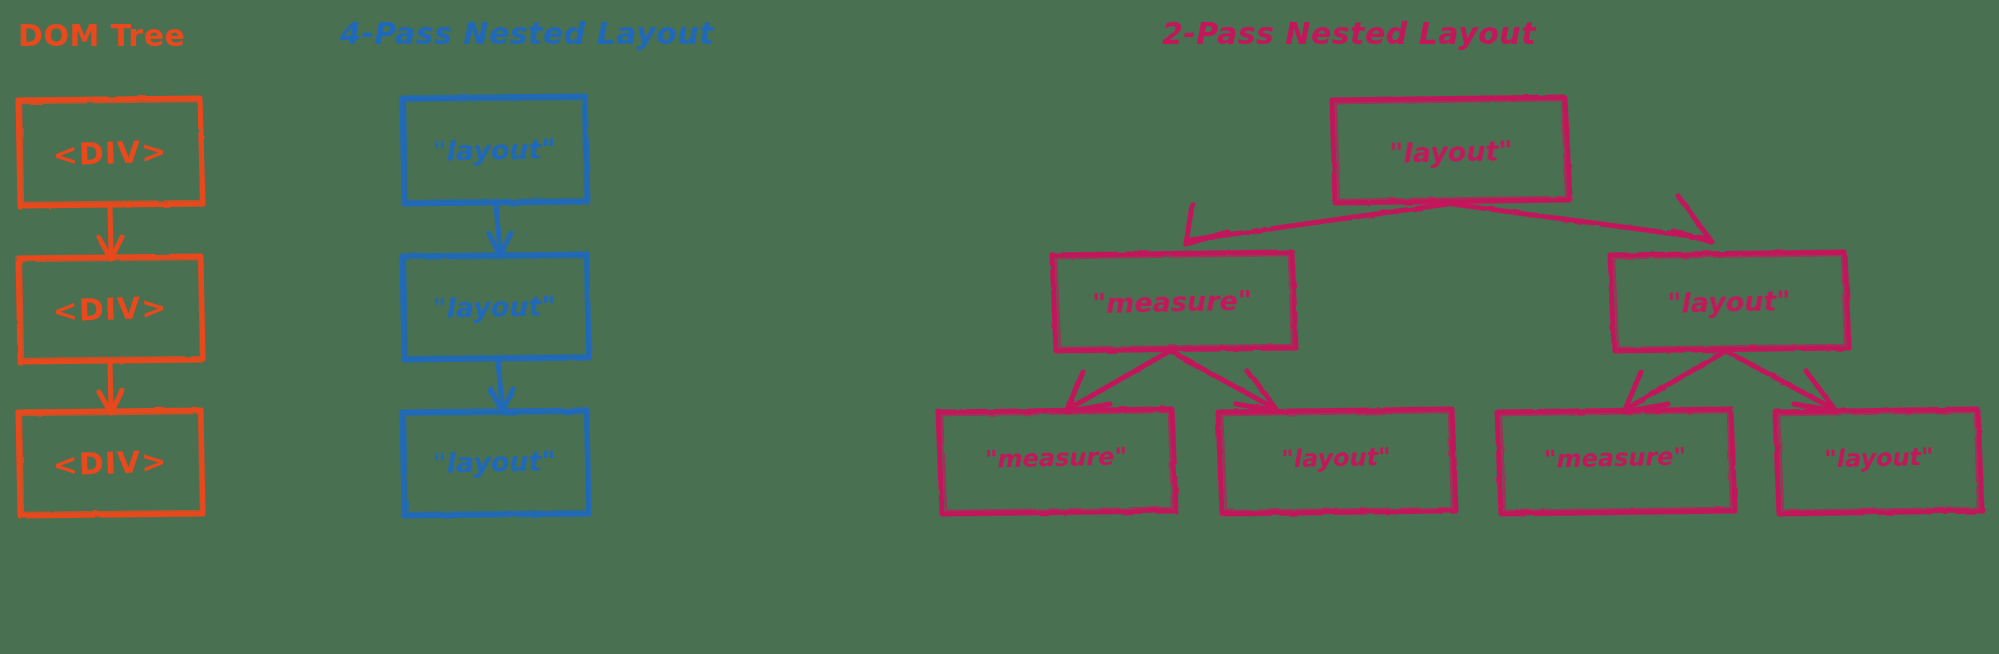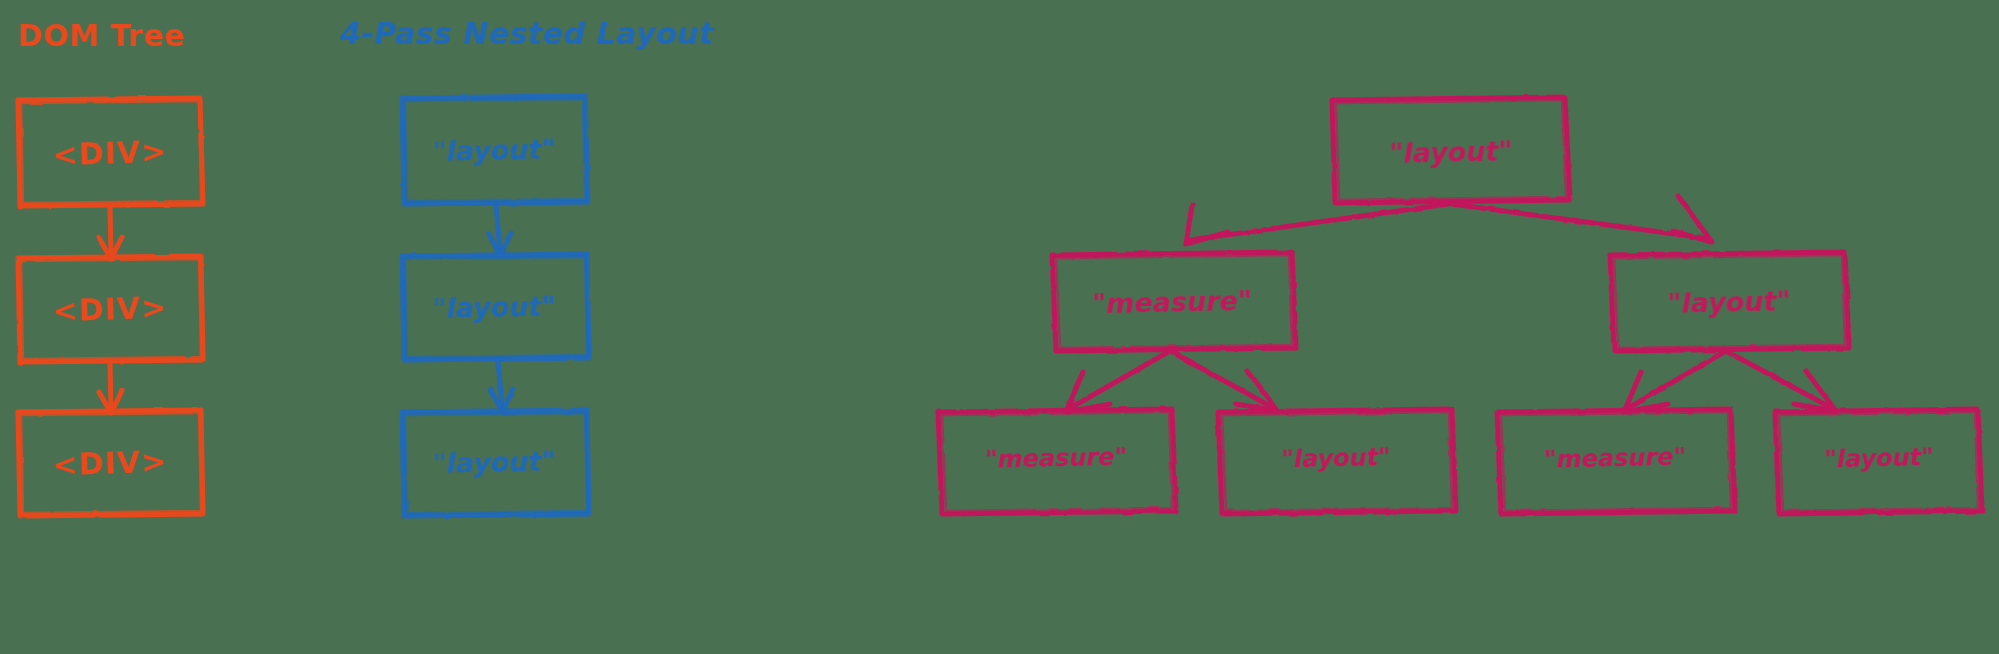--- a/index.html
+++ b/index.html
@@ -42,20 +42,21 @@
   .lbl-pink{color:#c2185b;font-style:italic;}
   .lbl-small{font-size:24px;}
 </style>
 </head>
 <body style="background: rgb(74, 112, 82);">
 
 <div id="stage">
 
   <div class="title t-dom">DOM Tree</div>
   <div class="title t-one">4-Pass Nested Layout</div>
+  <div class="title t-two">2-Pass Nested Layout</div>
 
   <svg id="canvas" viewBox="0 0 1999 654">
     <defs>
       <filter id="rough">
         <feTurbulence type="fractalNoise" baseFrequency="0.04" numOctaves="3" seed="7" result="n"></feTurbulence>
         <feDisplacementMap in="SourceGraphic" in2="n" scale="2.2" xChannelSelector="R" yChannelSelector="G"></feDisplacementMap>
       </filter>
       <filter id="rough2">
         <feTurbulence type="fractalNoise" baseFrequency="0.05" numOctaves="3" seed="21" result="n"></feTurbulence>
         <feDisplacementMap in="SourceGraphic" in2="n" scale="2.6" xChannelSelector="R" yChannelSelector="G"></feDisplacementMap>

